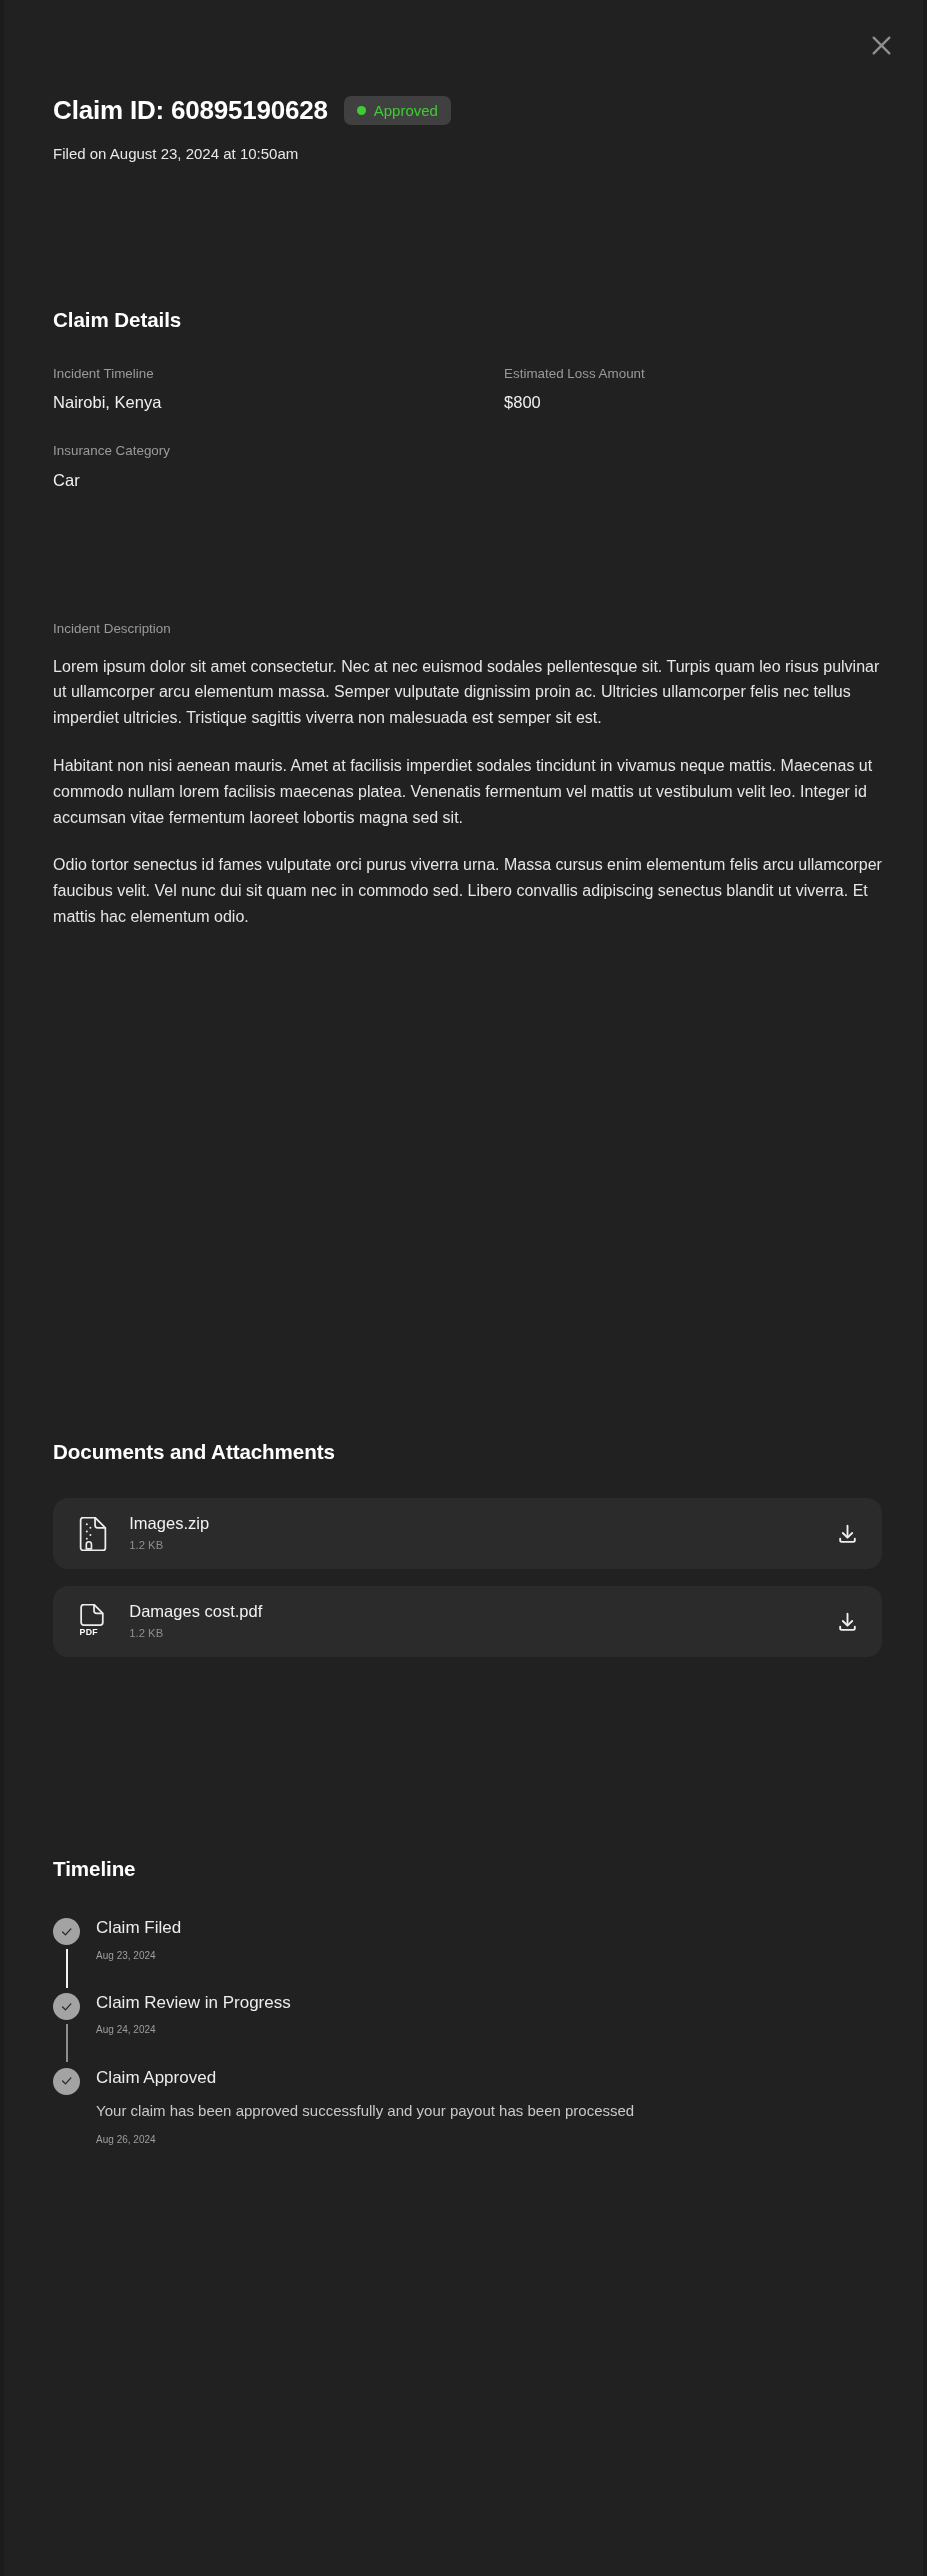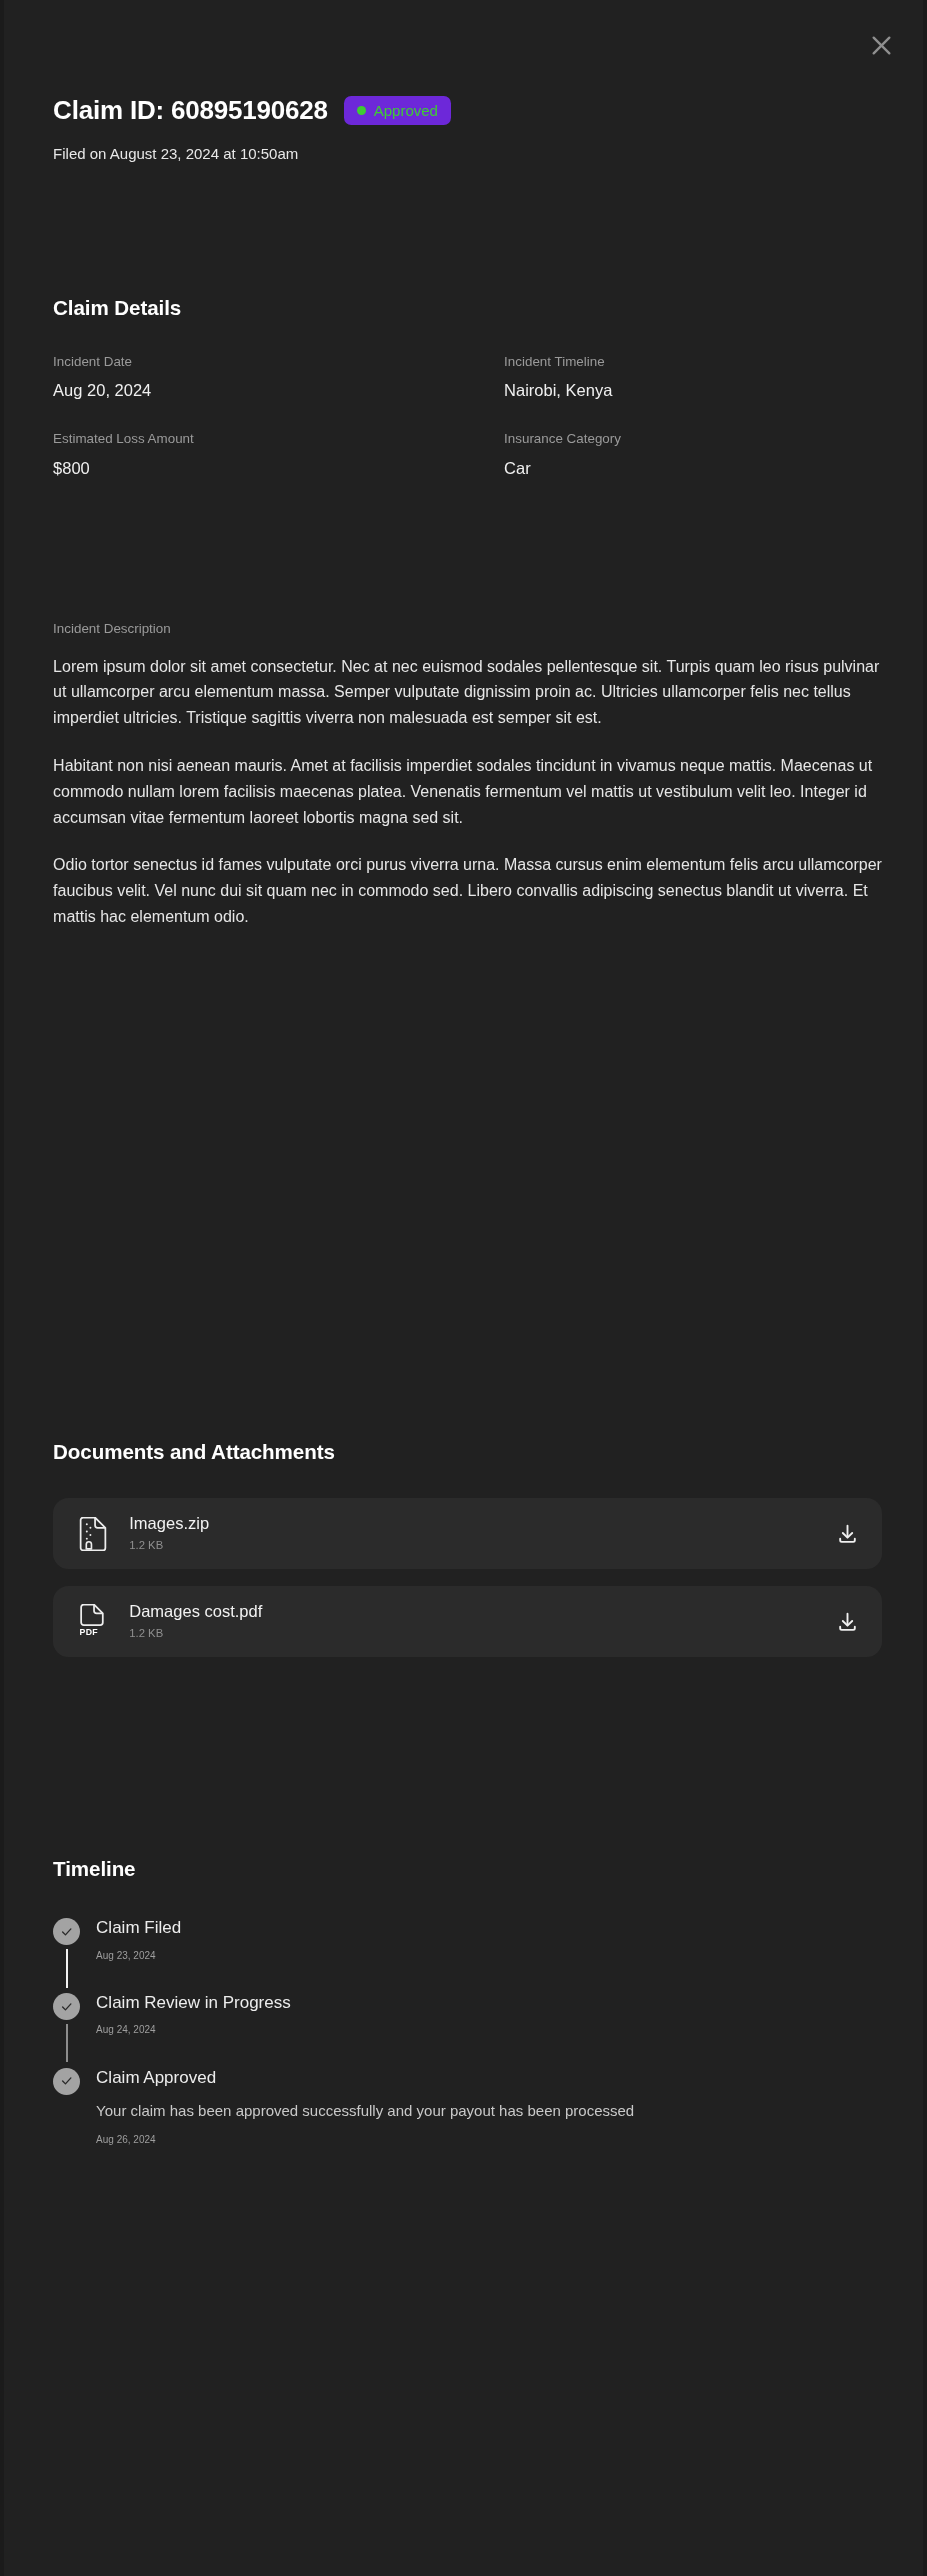--- a/index.html
+++ b/index.html
@@ -54,21 +54,21 @@
     font-weight: 600;
     color: #ffffff;
     letter-spacing: -0.2px;
     line-height: 1.1;
     white-space: nowrap;
   }
   .status-badge {
     display: inline-flex;
     align-items: center;
     gap: 8.2px;
-    background: #6d28d9;
+    background: #404040;
     color: #3ecc33;
     border-radius: 7.2px;
     padding: 7.2px 13.4px 7.2px 12.4px;
     font-size: 15px;
     line-height: 1;
     white-space: nowrap;
   }
   .status-dot {
     width: 8.8px;
     height: 8.8px;
@@ -88,21 +88,21 @@
     font-size: 20.6px;
     font-weight: 600;
     color: #ffffff;
     letter-spacing: -0.1px;
   }
 
   
   .claim-details {
     position: absolute;
     left: 49px;
-    top: 296px;
+    top: 308px;
     right: 49px;
   }
   .detail-grid {
     display: grid;
     grid-template-columns: 451px 1fr;
     margin-top: 34px;
     row-gap: 30px;
   }
   .detail-label {
     font-size: 13.4px;
@@ -271,24 +271,20 @@
         <span class="status-dot"></span>
         <span>Approved</span>
       </div>
     </div>
     <div class="filed-on">Filed on August 23, 2024 at 10:50am</div>
   </div>
 
   <div class="claim-details">
     <div class="section-heading">Claim Details</div>
     <div class="detail-grid">
-      <div>
-        <div class="detail-label">Incident Date</div>
-        <div class="detail-value">Aug 20, 2024</div>
-      </div>
       <div>
         <div class="detail-label">Incident Timeline</div>
         <div class="detail-value">Nairobi, Kenya</div>
       </div>
       <div>
         <div class="detail-label">Estimated Loss Amount</div>
         <div class="detail-value">$800</div>
       </div>
       <div>
         <div class="detail-label">Insurance Category</div>

